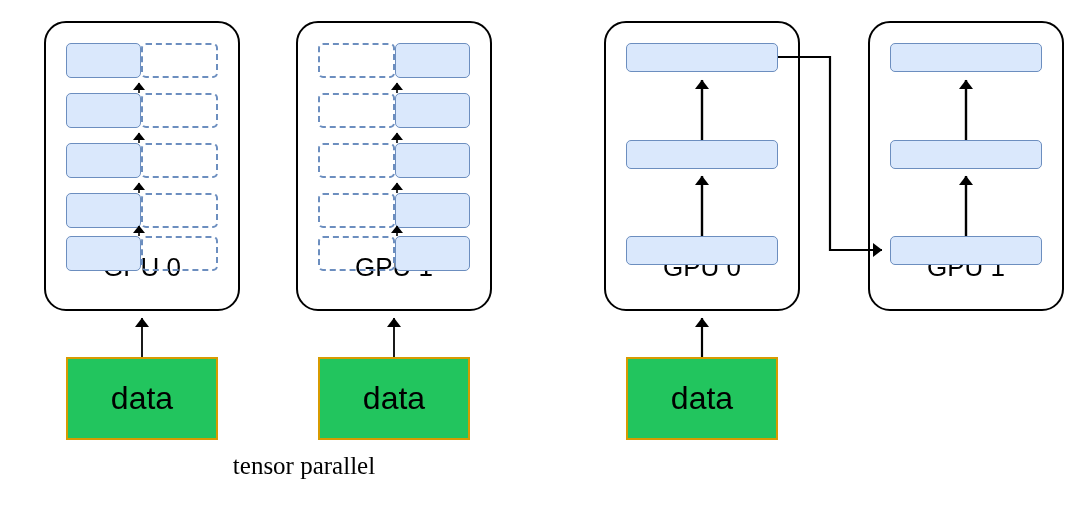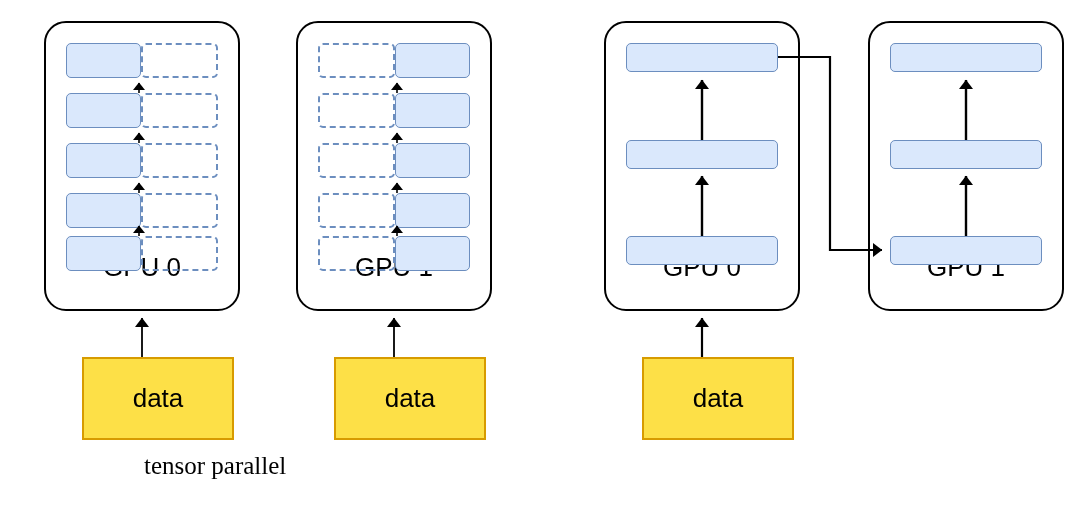--- a/index.html
+++ b/index.html
@@ -40,32 +40,32 @@
   .shard-ghost {
     position: absolute;
     box-sizing: border-box;
     background: transparent;
     border: 2px dashed #6c8ebf;
     border-radius: 5px;
   }
   .data-box {
     position: absolute;
     box-sizing: border-box;
-    background: #fde047;
+    background: #22c55e;
     border: 2.2px solid #d79b00;
     display: flex;
     align-items: center;
     justify-content: center;
     font-family: "Liberation Sans", sans-serif;
-    font-size: 26px;
+    font-size: 32px;
     color: #000000;
-    margin-left: 16px;
   }
   .caption {
     position: absolute;
+    text-align: center;
     font-family: "Liberation Serif", serif;
     font-size: 25px;
     color: #000000;
     white-space: nowrap;
   }
   svg.overlay {
     position: absolute;
     left: 0;
     top: 0;
     width: 1080px;

